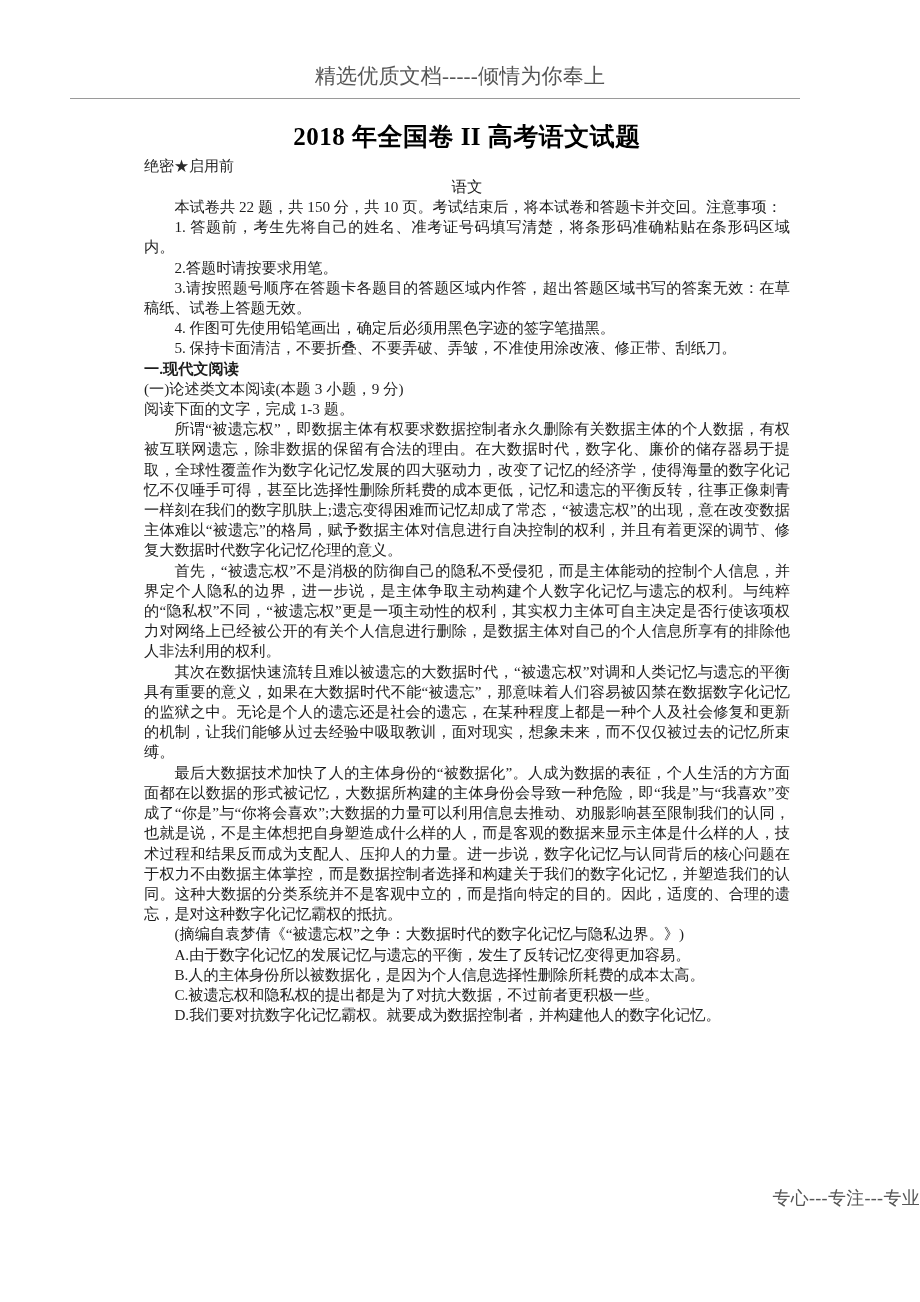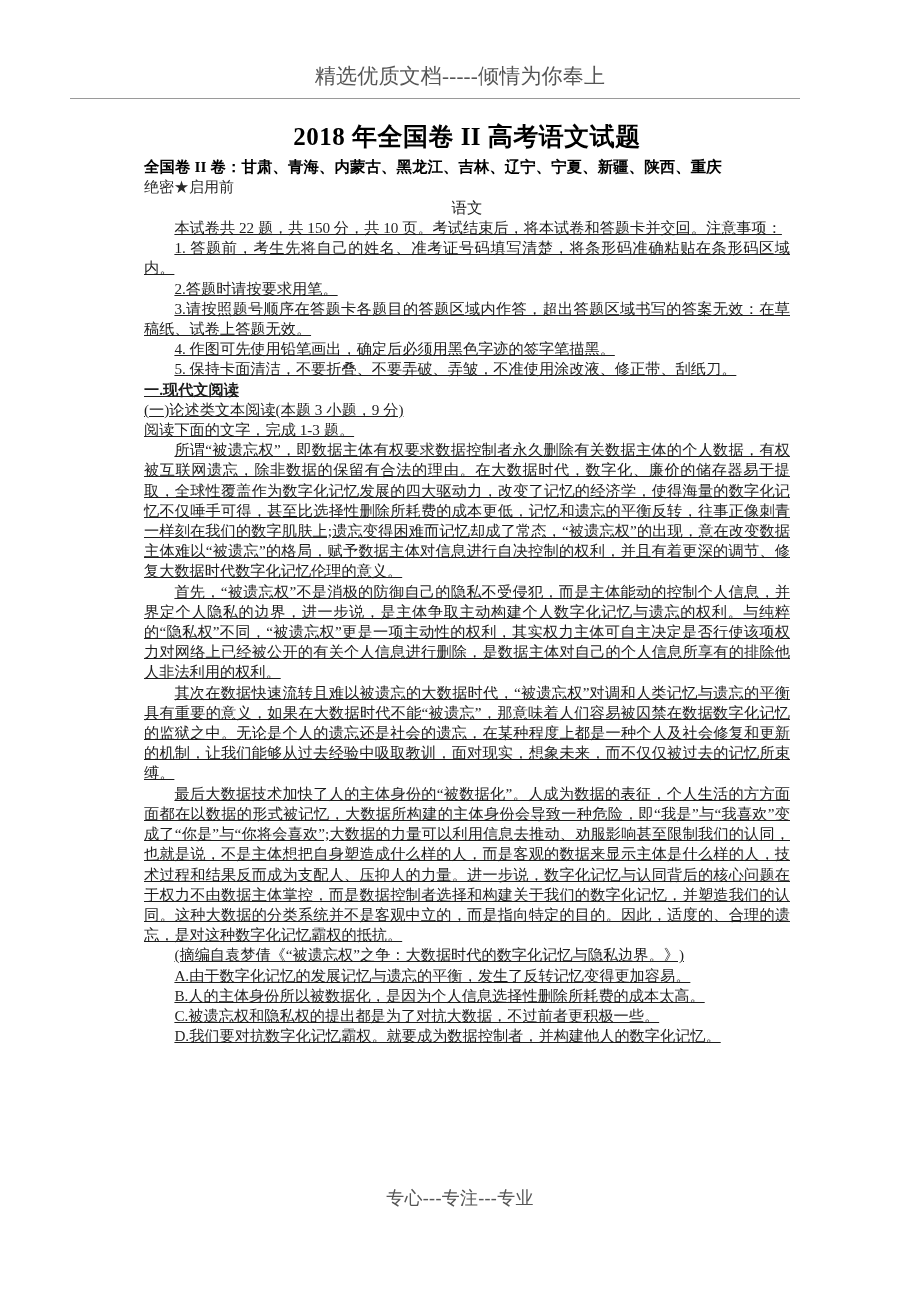--- a/index.html
+++ b/index.html
@@ -94,57 +94,55 @@
   }
 
   p.body {
     margin: 0;
     font-size: 15.2px;
     line-height: 20.2px;
     text-align: justify;
     text-justify: inter-ideograph;
     text-indent: 0;
     color: #1d1d1d;
-    text-decoration: underline;
   }
   p.body.indent {
     text-indent: 2em;
   }
   p.body.bold {
     font-weight: bold;
   }
   p.body.nojust {
     text-align: left;
   }
 
   
   .wm-footer {
     position: absolute;
     left: 0;
     top: 1186px;
     width: 920px;
-    text-align: center;
+    text-align: right;
     font-size: 18px;
     color: #555555;
     letter-spacing: 0.3px;
   }
 </style>
 </head>
 <body>
 
 <div class="page">
 
   <div class="wm-header">精选优质文档-----倾情为你奉上</div>
   <div class="wm-rule"></div>
 
   <div class="content">
 
     <h1 class="doc-title">2018 年全国卷 II 高考语文试题</h1>
 
-    <p class="subtitle-provinces">全国卷 II 卷：甘肃、青海、内蒙古、黑龙江、吉林、辽宁、宁夏、新疆、陕西、重庆</p>
 
     <p class="secret-line">绝密★启用前</p>
 
     <p class="center-line bold">语文</p>
 
     <p class="body indent">本试卷共 22 题，共 150 分，共 10 页。考试结束后，将本试卷和答题卡并交回。注意事项：</p>
 
     <p class="body indent">1. 答题前，考生先将自己的姓名、准考证号码填写清楚，将条形码准确粘贴在条形码区域内。</p>
     <p class="body indent nojust">2.答题时请按要求用笔。</p>
     <p class="body indent">3.请按照题号顺序在答题卡各题目的答题区域内作答，超出答题区域书写的答案无效：在草稿纸、试卷上答题无效。</p>

